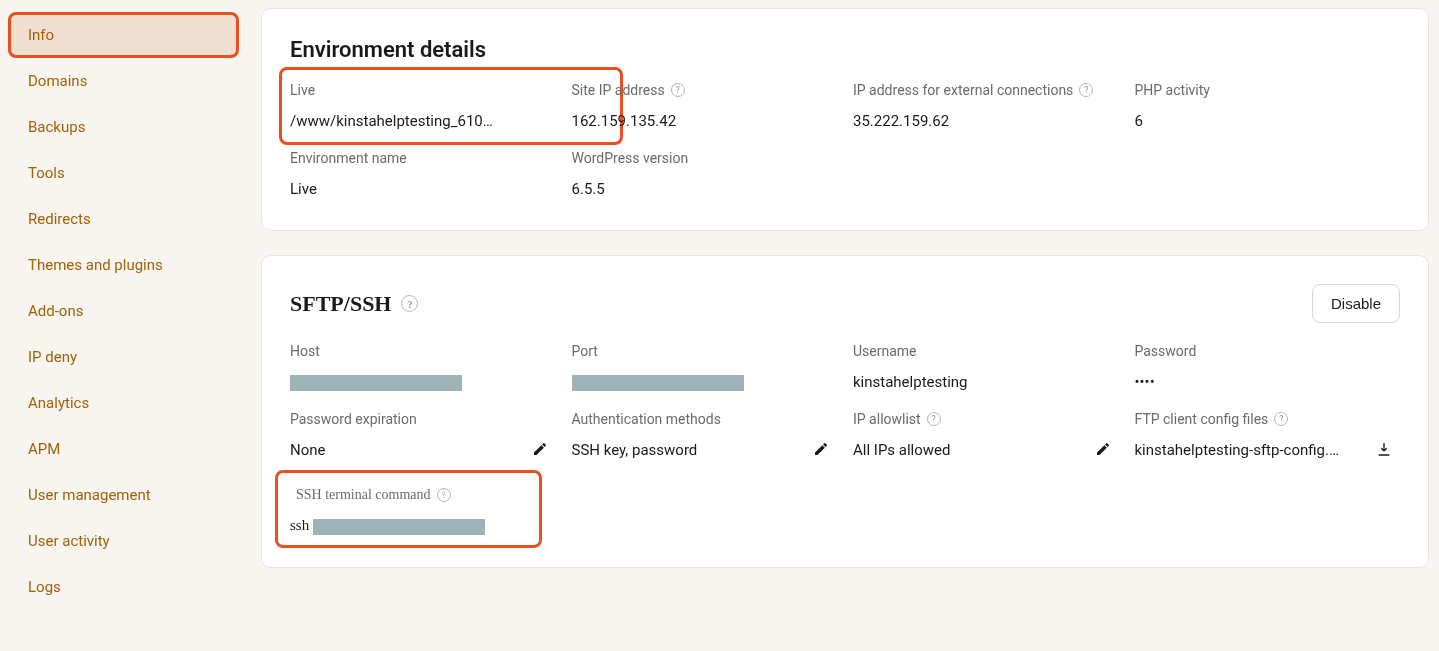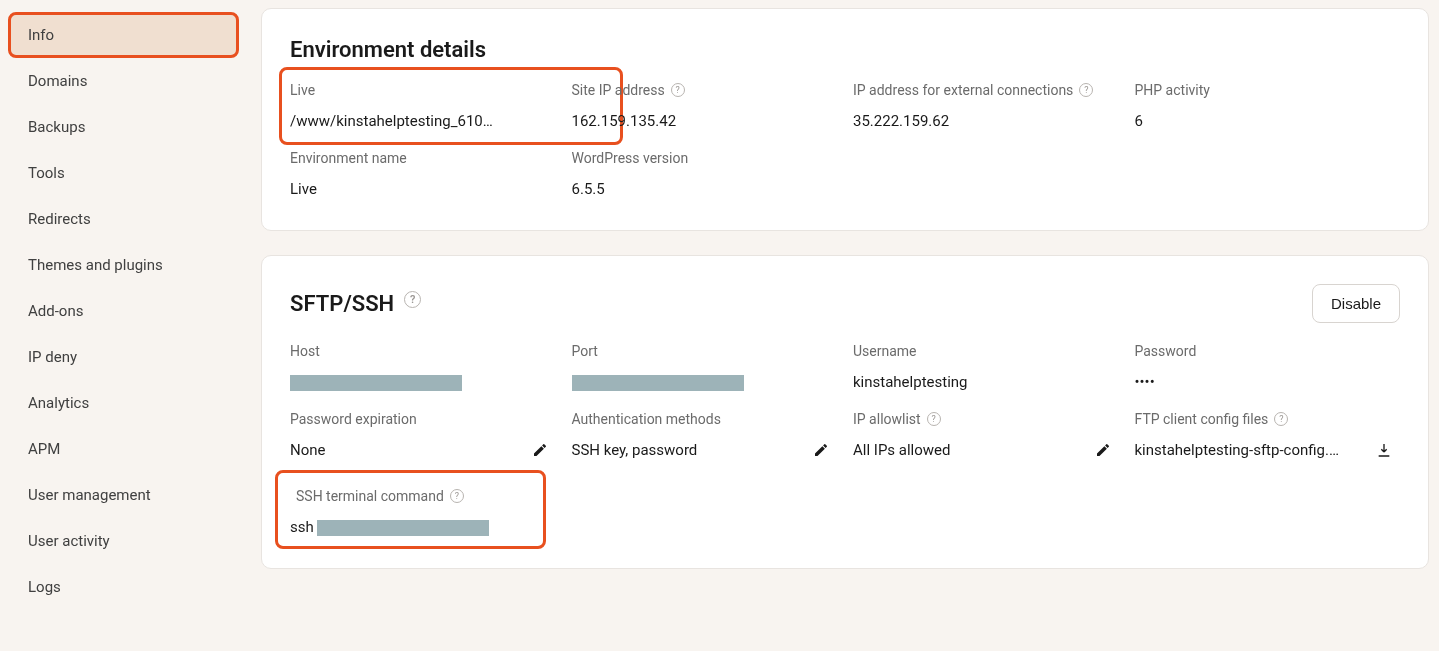--- a/index.html
+++ b/index.html
@@ -15,21 +15,21 @@
     }
     .sidebar {
       width: 247px;
       padding: 14px 10px 14px 10px;
     }
     .sidebar-item {
       padding: 12px 18px;
       border-radius: 6px;
       cursor: pointer;
       font-size: 15px;
-      color: #404040;
+      color: #a16207;
       margin-bottom: 4px;
     }
     .sidebar-item.active {
       background: #f0dfd0;
       outline: 3px solid #e8501f;
       outline-offset: -1px;
     }
     .main {
       flex: 1;
       padding: 8px 10px 14px 14px;
@@ -109,50 +109,52 @@
     }
     .redacted {
       display: inline-block;
       background: #9db3b8;
       height: 16px;
       vertical-align: middle;
     }
     .editable-row {
       display: flex;
       justify-content: space-between;
-      align-items: center;
+      align-items: flex-start;
       padding-right: 8px;
     }
     .icon-edit {
       width: 16px;
       height: 16px;
       color: #1a1a1a;
       cursor: pointer;
     }
     .icon-download {
       width: 16px;
       height: 16px;
       color: #1a1a1a;
       cursor: pointer;
     }
     .row2 {
     }
     .ssh-row {
       margin-top: 24px;
+      font-family: Liberation Serif, serif;
     }
     .ellipsis {
       white-space: nowrap;
       overflow: hidden;
       text-overflow: ellipsis;
       max-width: 210px;
     }
     .title-with-icon {
       display: inline-flex;
-      align-items: flex-start;
+      align-items: center;
       gap: 10px;
+      font-family: Liberation Serif, serif;
     }
   </style>
 </head>
 <body>
 
 <div class="layout">
   <nav class="sidebar">
     <div class="sidebar-item active"><span>Info</span></div>
     <div class="sidebar-item"><span>Domains</span></div>
     <div class="sidebar-item"><span>Backups</span></div>

